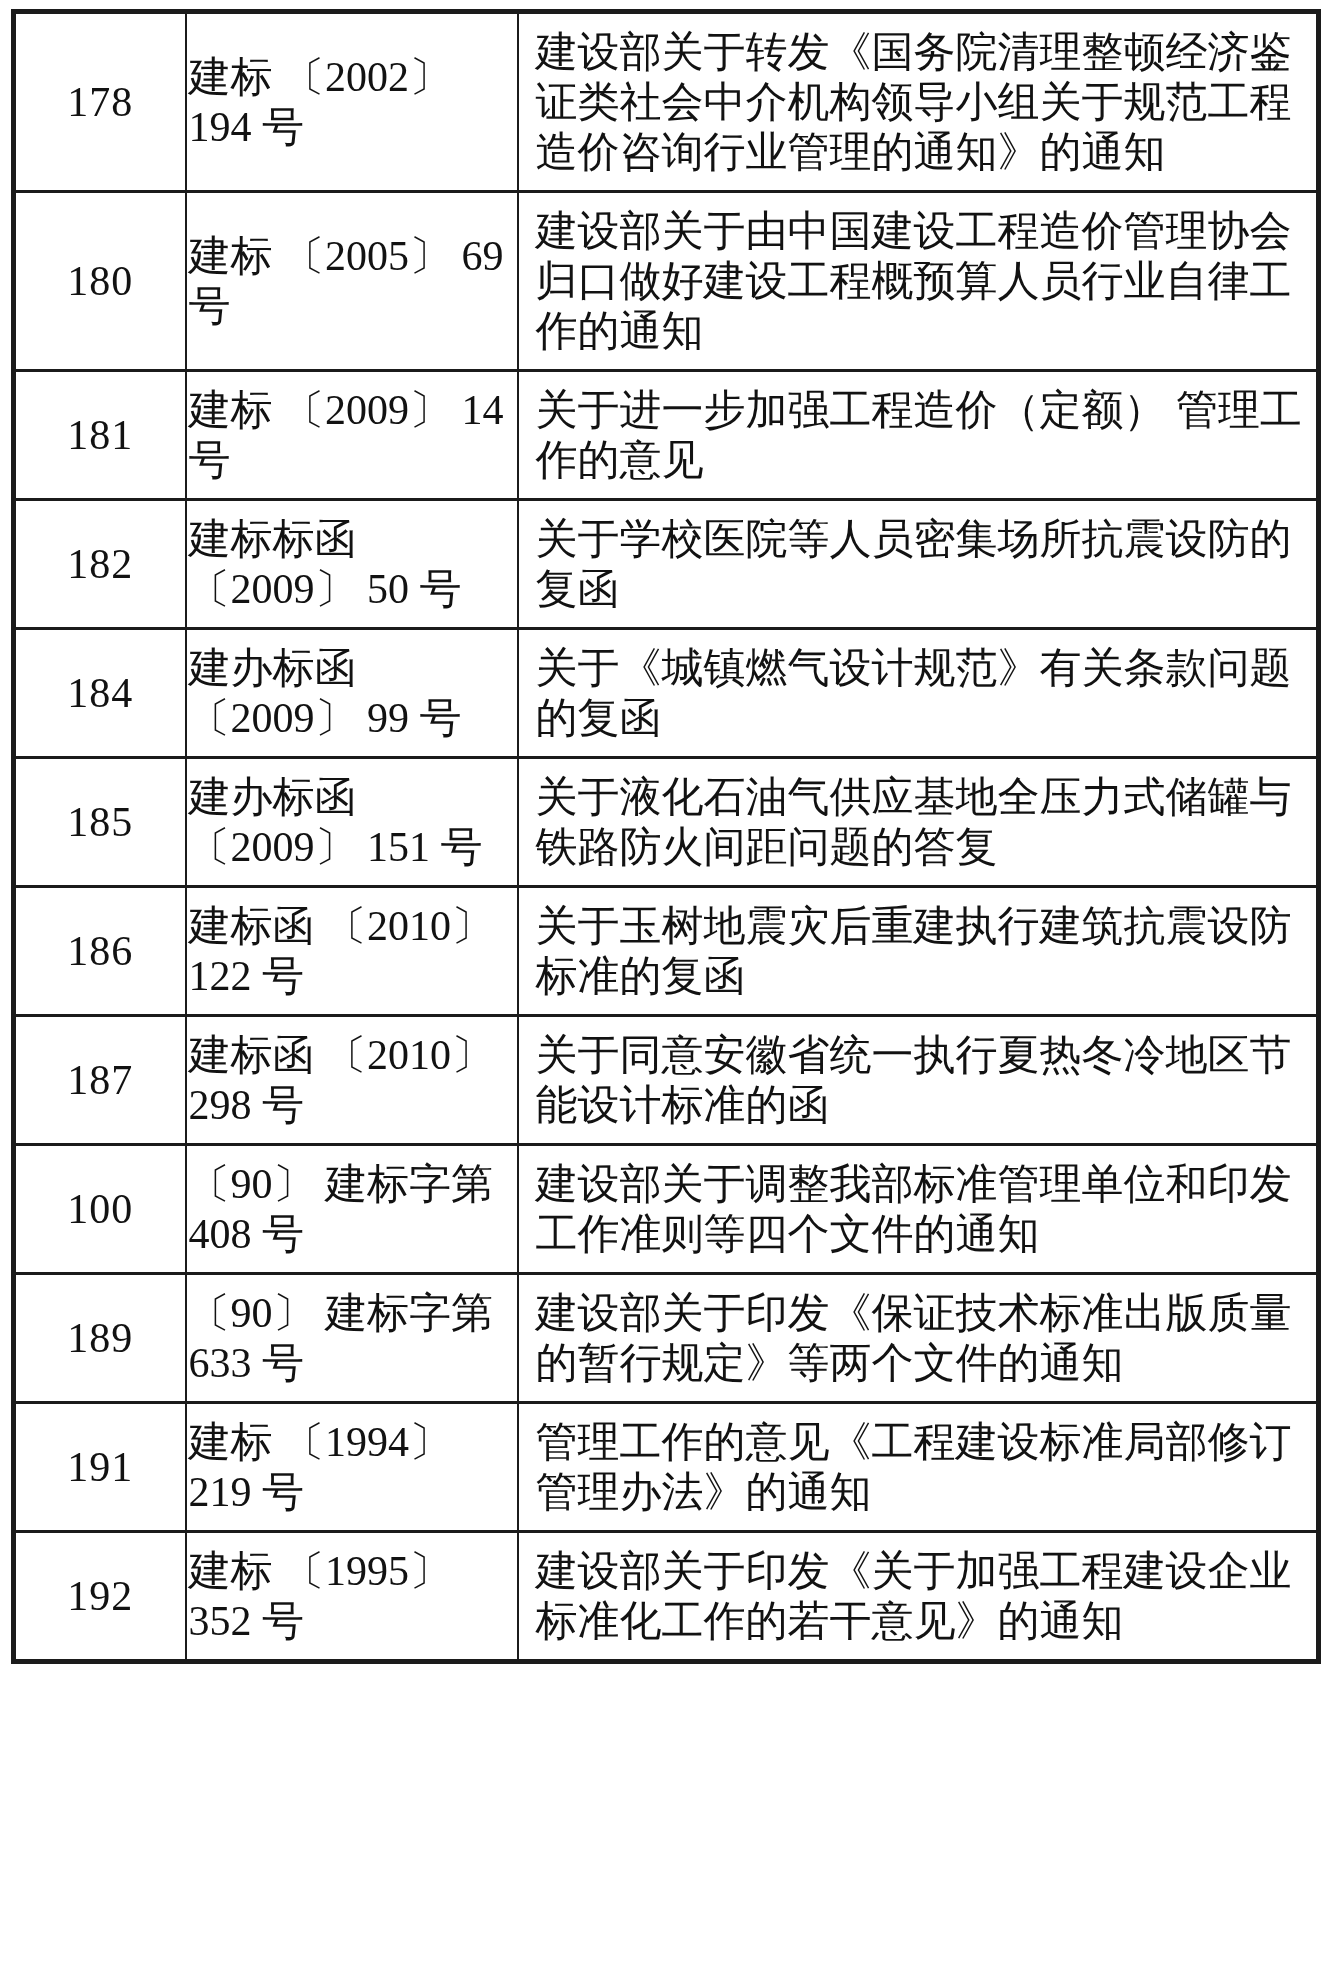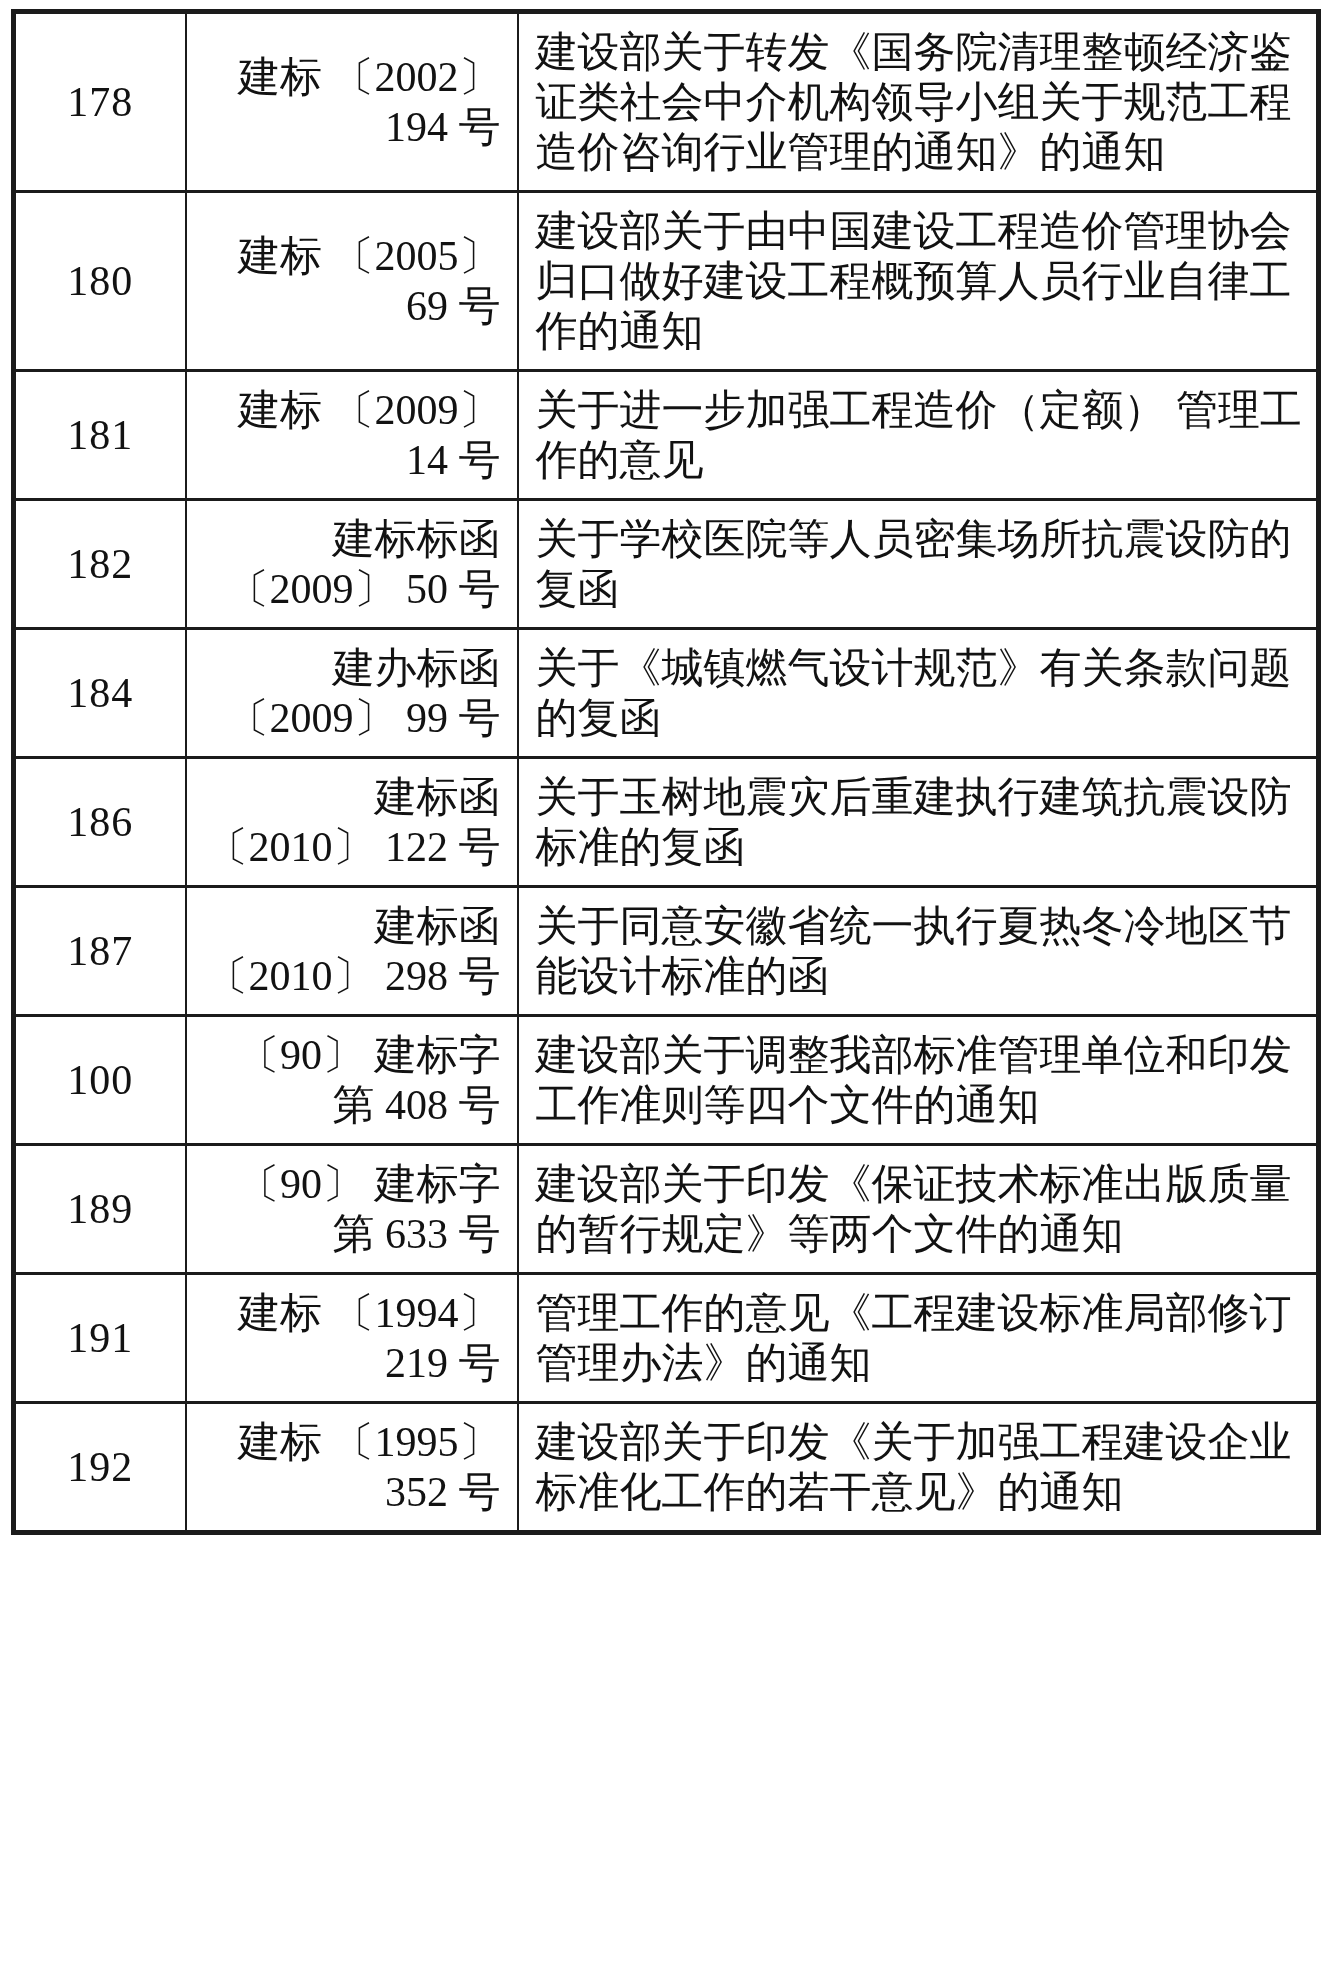--- a/index.html
+++ b/index.html
@@ -46,22 +46,22 @@
   col.c-num   { width: 172px; }
   col.c-code  { width: 332px; }
   col.c-title { width: 801px; }
 
   td.num-cell {
     text-align: center;
     padding: 12px 4px;
     letter-spacing: 1px;
   }
   td.code-cell {
-    text-align: right;
-    padding: 12px 16px;
+    text-align: left;
+    padding: 12px 2px;
     white-space: pre-line;
   }
   td.title-cell {
     text-align: left;
     padding: 13px 14px 13px 17px;
   }
 </style>
 </head>
 <body>
 
@@ -101,20 +101,26 @@
   </tr>
 
 
   <tr>
     <td class="num-cell">184</td>
     <td class="code-cell">建办标函
 〔2009〕 99 号</td>
     <td class="title-cell">关于《城镇燃气设计规范》有关条款问题的复函</td>
   </tr>
 
+  <tr>
+    <td class="num-cell">185</td>
+    <td class="code-cell">建办标函
+〔2009〕 151 号</td>
+    <td class="title-cell">关于液化石油气供应基地全压力式储罐与铁路防火间距问题的答复</td>
+  </tr>
 
   <tr>
     <td class="num-cell">186</td>
     <td class="code-cell">建标函 〔2010〕 122 号</td>
     <td class="title-cell">关于玉树地震灾后重建执行建筑抗震设防标准的复函</td>
   </tr>
 
   <tr>
     <td class="num-cell">187</td>
     <td class="code-cell">建标函 〔2010〕 298 号</td>

